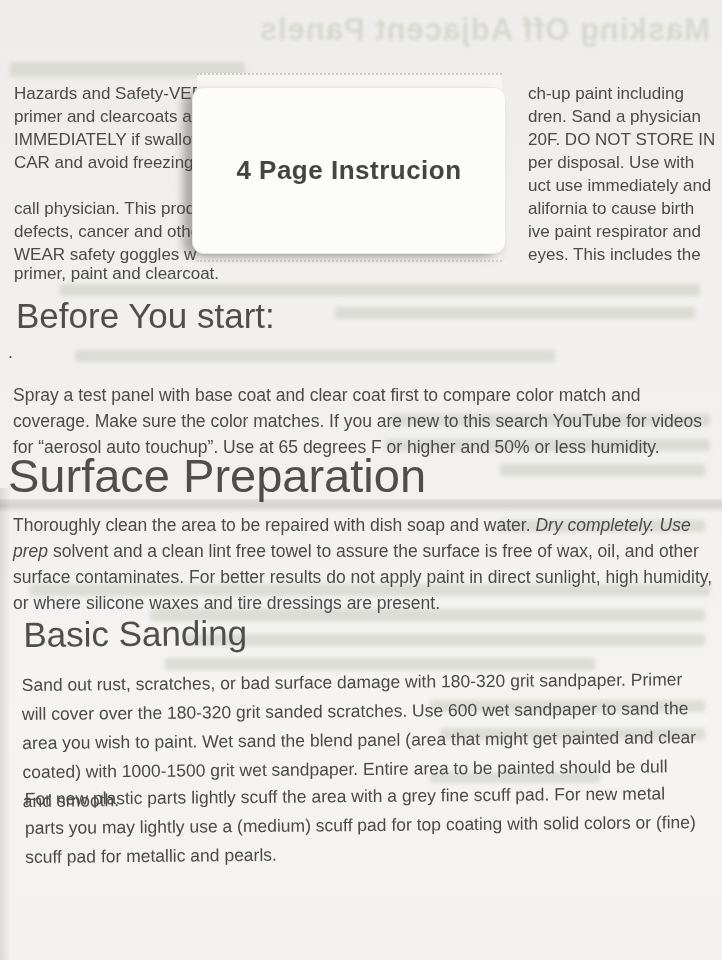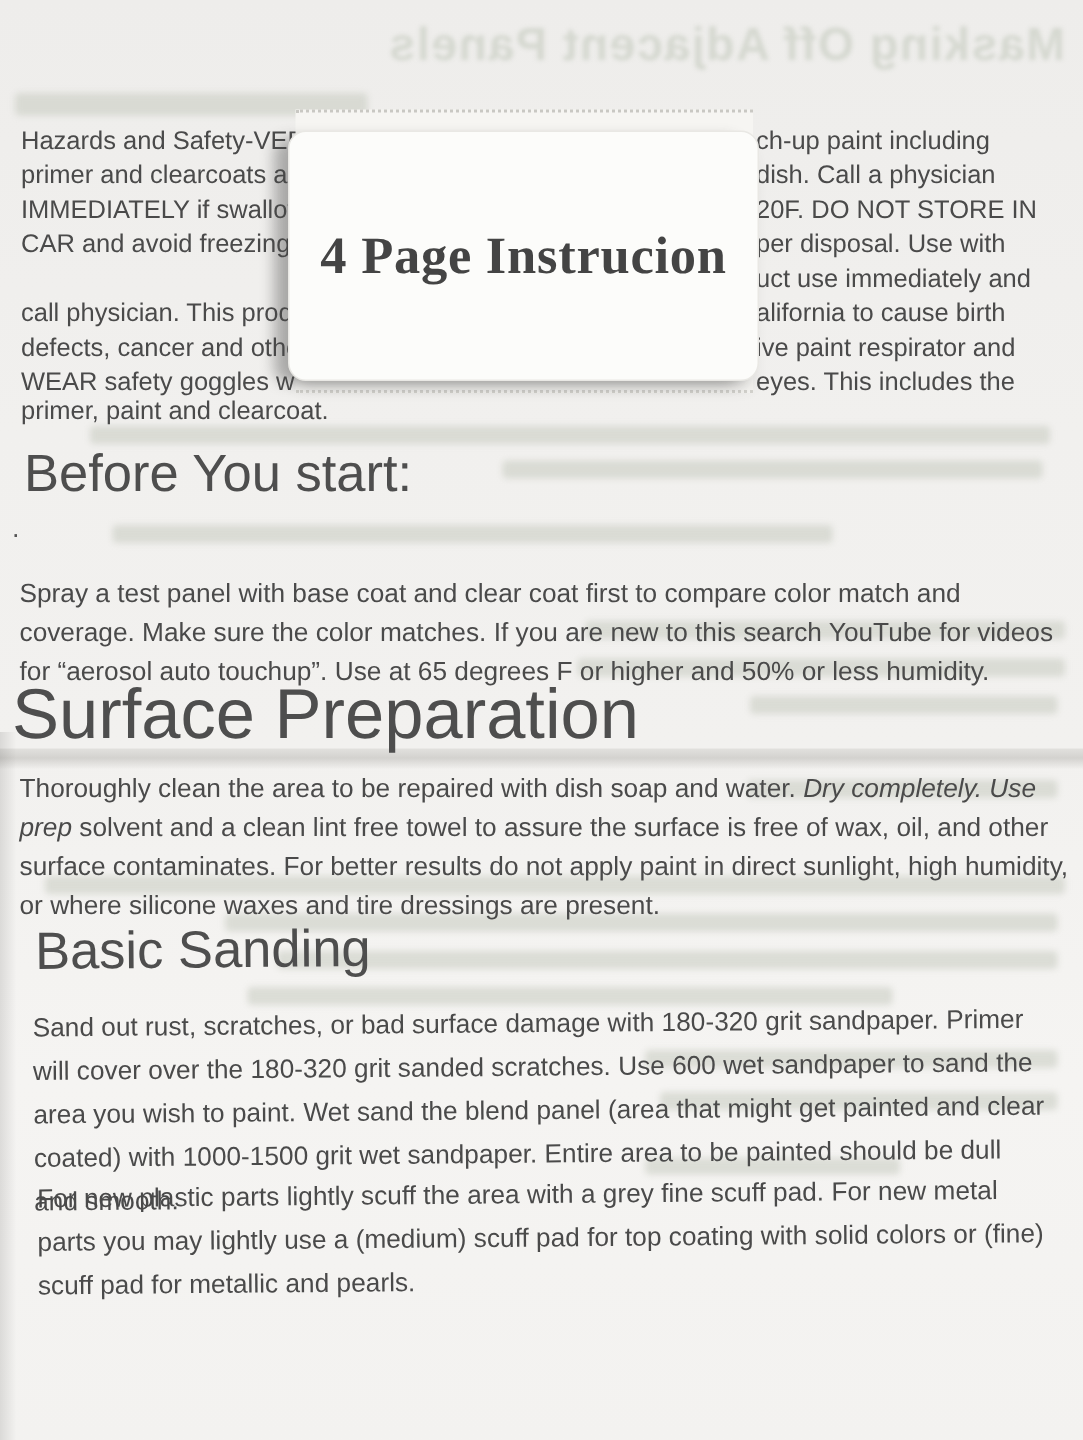--- a/index.html
+++ b/index.html
@@ -17,36 +17,36 @@
   }
   .ghost-bar{
     position:absolute;height:12px;border-radius:3px;
     background:rgba(198,202,192,0.55);filter:blur(2.2px);z-index:0;
   }
   
   .h1{position:absolute;font-size:37px;font-weight:400;color:#4e4e4e;z-index:2;letter-spacing:0;}
   .body-text{position:absolute;font-size:17.5px;line-height:26px;color:#4a4a4a;z-index:2;}
   .warn-row{position:absolute;left:0;width:100%;height:23px;font-size:17px;color:#4a4a4a;z-index:2;white-space:nowrap;}
   .warn-left{position:absolute;left:14px;max-width:184px;overflow:hidden;}
-  .warn-right{position:absolute;left:504px;}
+  .warn-right{position:absolute;left:528px;}
   .stray-dot{position:absolute;left:8px;top:342px;font-size:18px;color:#555;z-index:2;}
   .italic{font-style:italic;}
   
   .sticker-backing{
     position:absolute;left:197px;top:73px;width:305px;height:185px;
     background:#f6f5f2;border-top:2px dotted #c9c8c3;border-bottom:2px dotted #d4d3ce;z-index:4;
   }
   .sticker{
     position:absolute;left:192px;top:87px;width:312px;height:165px;
     background:#fcfcfa;border:1px solid #e9e8e4;border-radius:12px;
     box-shadow:-11px 3px 9px -2px rgba(70,70,70,0.40),0 9px 10px -6px rgba(90,90,90,0.30);
     display:flex;flex-direction:column;align-items:center;justify-content:center;gap:22px;
     z-index:5;
   }
-  .sticker-line{font-size:35px;font-weight:700;color:#444;letter-spacing:0.5px;font-family:Liberation Serif, serif;}
+  .sticker-line{font-size:26px;font-weight:700;color:#444;letter-spacing:0.5px;}
   
   .paper-edge-band{
     position:absolute;left:0;top:499px;width:722px;height:14px;z-index:1;
     background:linear-gradient(180deg,rgba(140,138,132,0.16) 0%,rgba(140,138,132,0.30) 45%,rgba(255,255,255,0) 100%);
   }
   .left-edge-shadow{
     position:absolute;left:0;top:488px;width:11px;height:472px;z-index:3;
     background:linear-gradient(90deg,rgba(0,0,0,0.10),rgba(0,0,0,0));
   }
   .lower-block{position:absolute;left:0;top:0;width:722px;height:960px;transform:rotate(-0.5deg);z-index:2;}
@@ -74,21 +74,21 @@
   <div class="ghost-bar" style="left:440px;top:728px;width:265px;"></div>
   <div class="ghost-bar" style="left:430px;top:772px;width:170px;height:11px;"></div>
 
 
   <div class="warn-row" style="top:84px;">
       <span class="warn-left">Hazards and Safety-VERY</span>
       <span class="warn-right">ch-up paint including</span>
     </div>
   <div class="warn-row" style="top:107px;">
       <span class="warn-left">primer and clearcoats ar</span>
-      <span class="warn-right">dish. Call a physician</span>
+      <span class="warn-right">dren. Sand a physician</span>
     </div>
   <div class="warn-row" style="top:130px;">
       <span class="warn-left">IMMEDIATELY if swallow</span>
       <span class="warn-right">20F. DO NOT STORE IN</span>
     </div>
   <div class="warn-row" style="top:153px;">
       <span class="warn-left">CAR and avoid freezing.</span>
       <span class="warn-right">per disposal. Use with</span>
     </div>
   <div class="warn-row" style="top:176px;">

